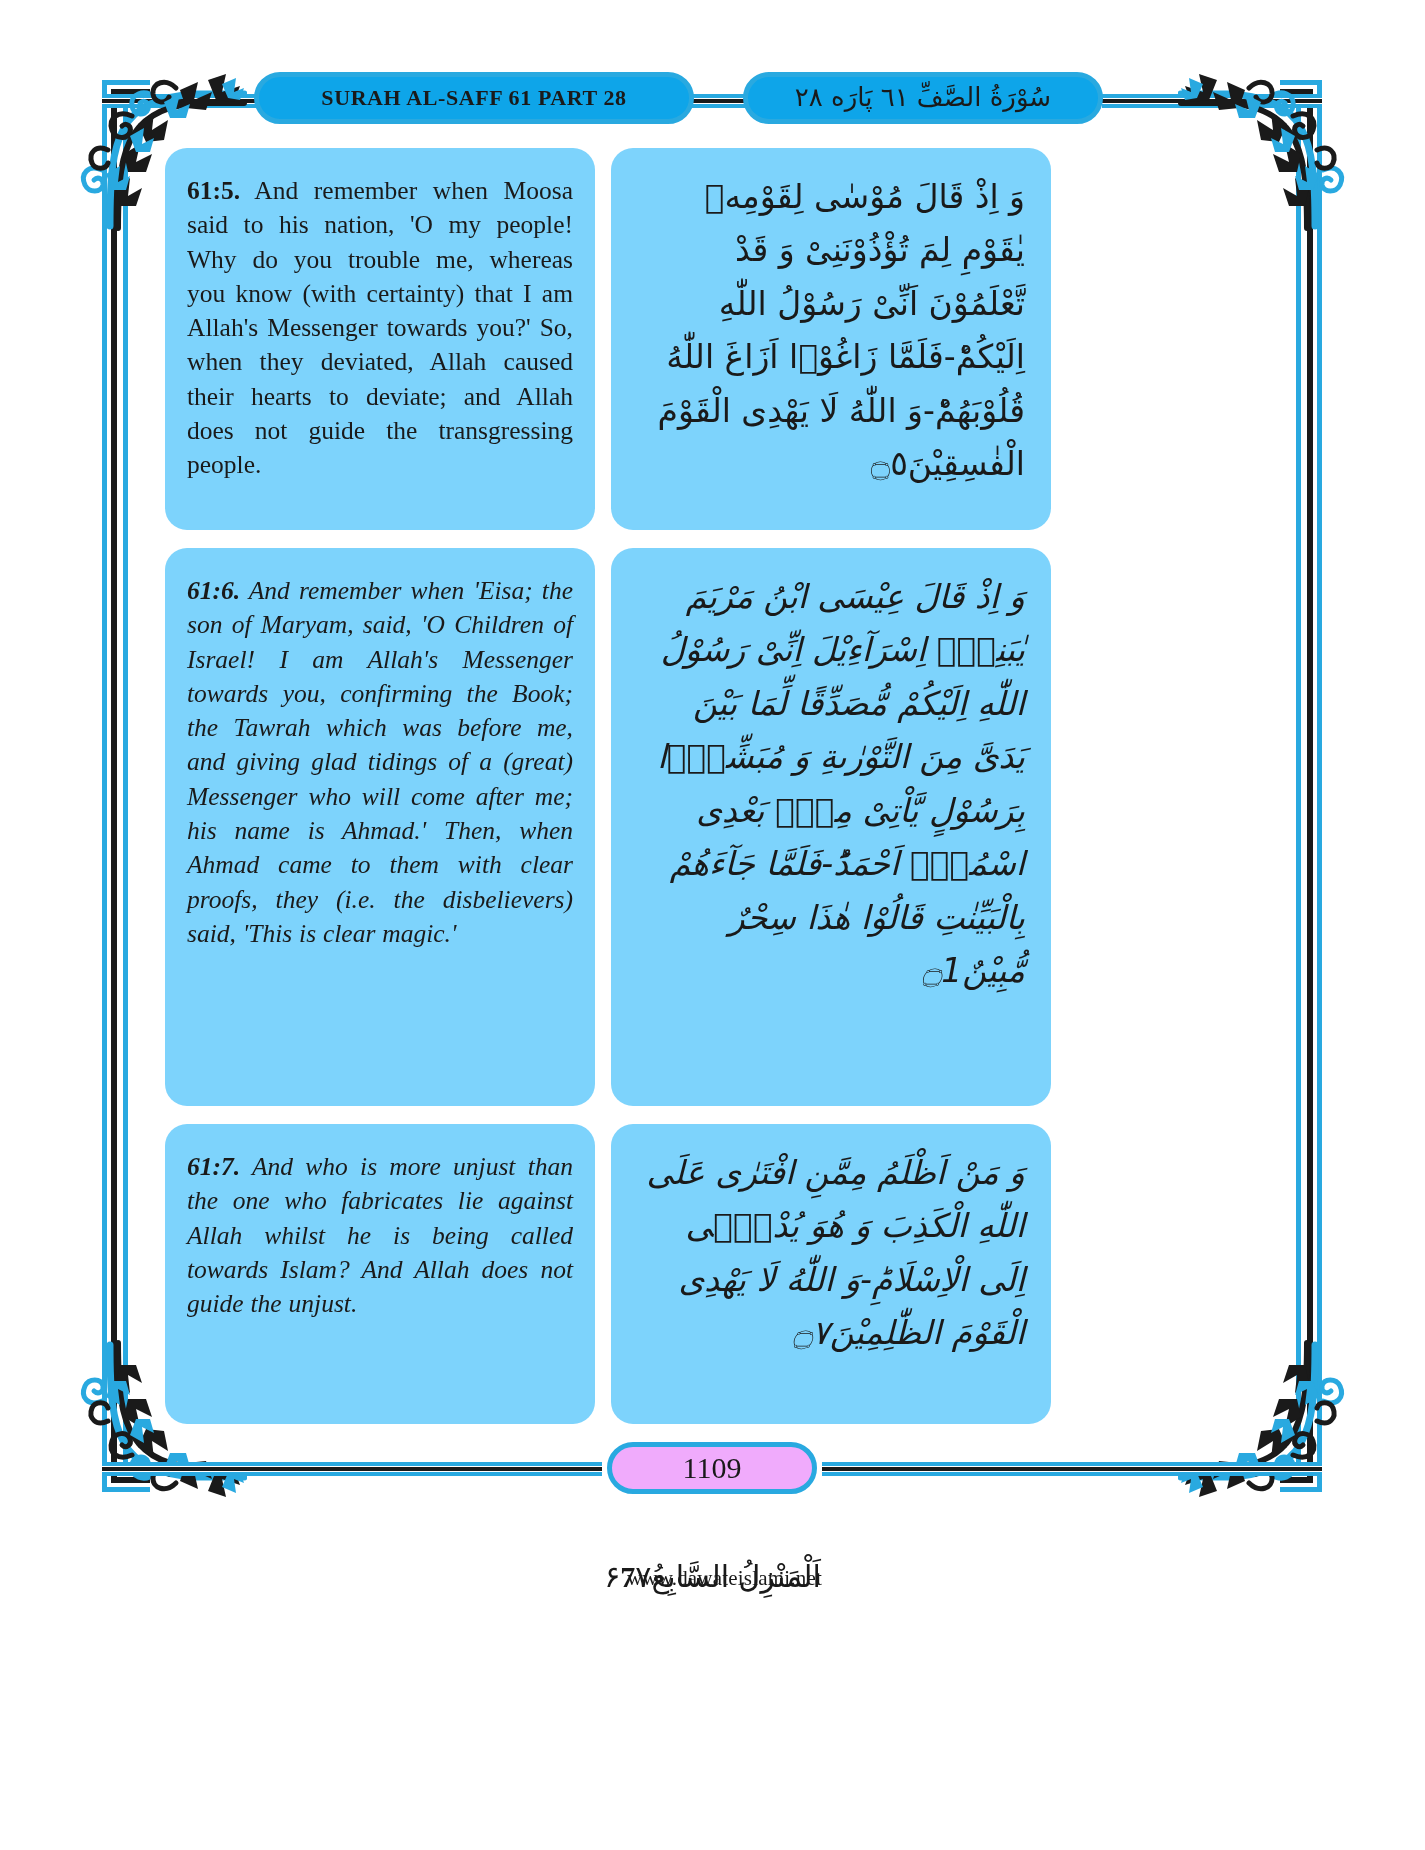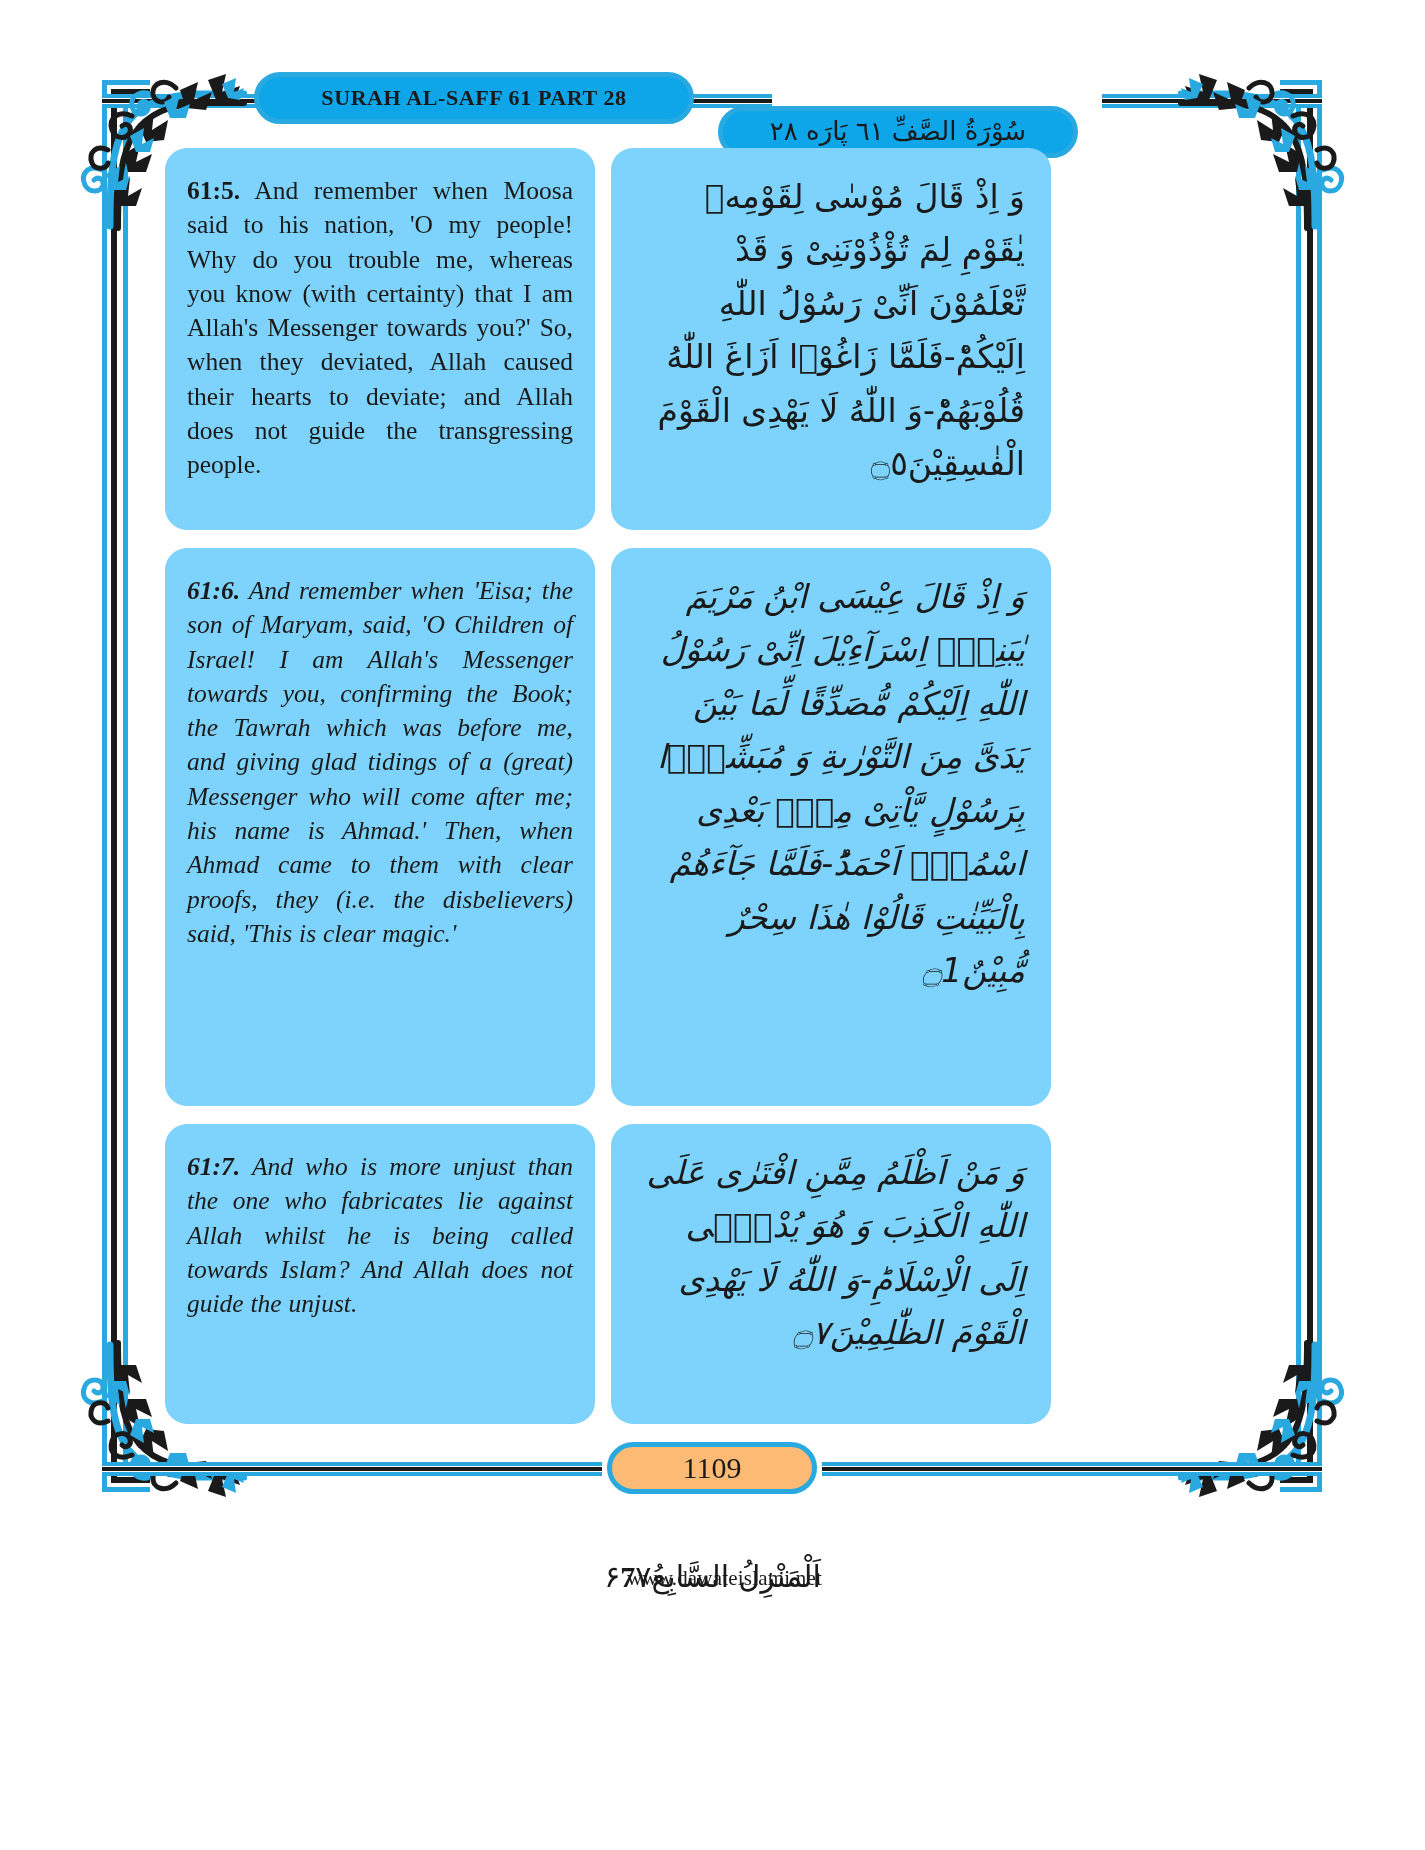--- a/index.html
+++ b/index.html
@@ -97,21 +97,21 @@
     height: 52px;
     background: #0ea5e9;
     border: 5px solid #29a9e0;
     border-radius: 30px;
     box-sizing: border-box;
     display: flex;
     align-items: center;
     justify-content: center;
   }
   .pill-left  { left: 152px; width: 440px; }
-  .pill-right { left: 616px; width: 360px; margin-top: 34px; }
+  .pill-right { left: 641px; width: 360px; }
 
   .head-en {
     font-family: "Liberation Serif", serif;
     font-weight: bold;
     font-size: 22px;
     letter-spacing: 0.6px;
     color: #1a1a1a;
     white-space: nowrap;
   }
   .head-ar {
@@ -144,21 +144,21 @@
   }
   .foot-rail.l { left: 0px;   width: 500px; }
   .foot-rail.r { left: 720px; width: 500px; }
 
   .page-pill {
     position: absolute;
     left: 505px;
     top: 2px;
     width: 210px;
     height: 52px;
-    background: #fdba74;
+    background: #f0abfc;
     border: 5px solid #29a9e0;
     border-radius: 30px;
     box-sizing: border-box;
     display: flex;
     align-items: center;
     justify-content: center;
   }
   .page-num {
     font-family: "Liberation Serif", serif;
     font-size: 30px;

